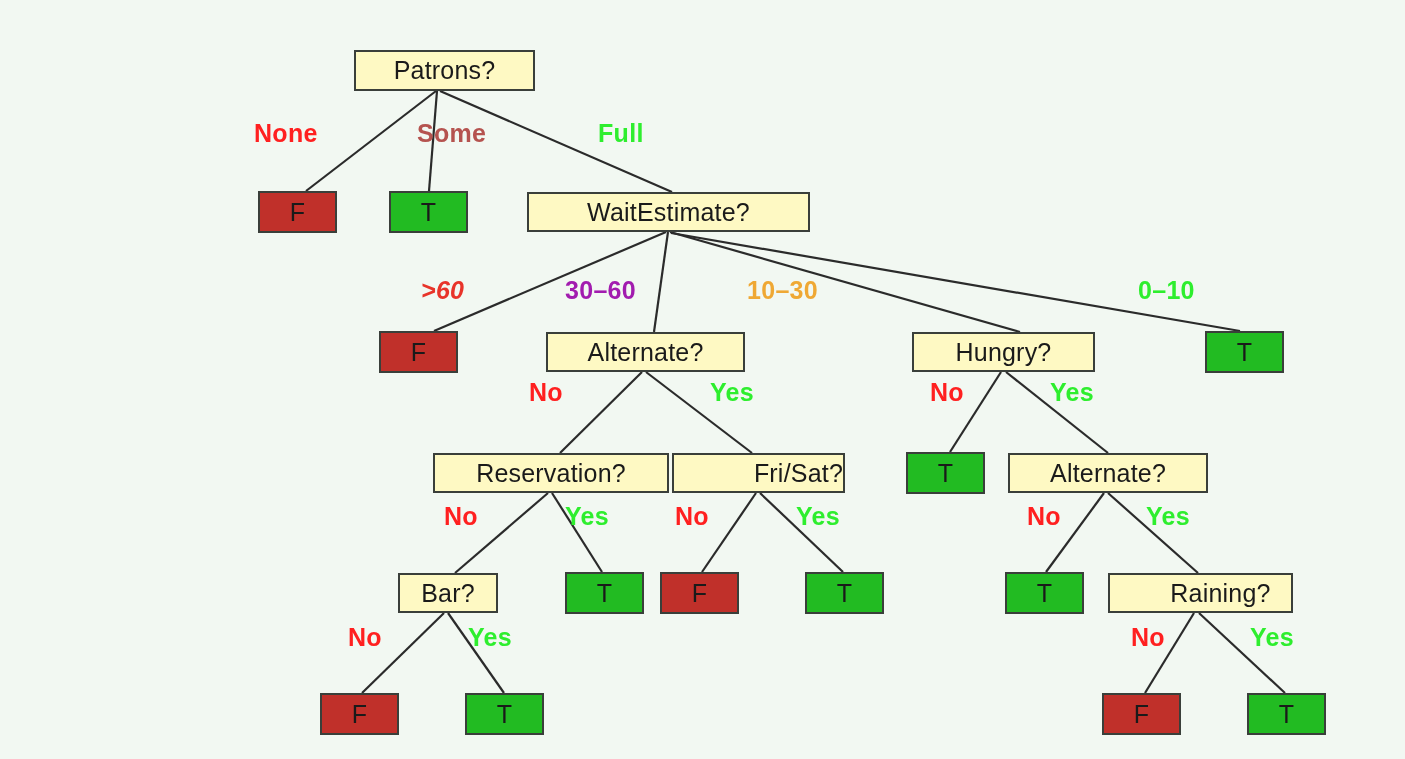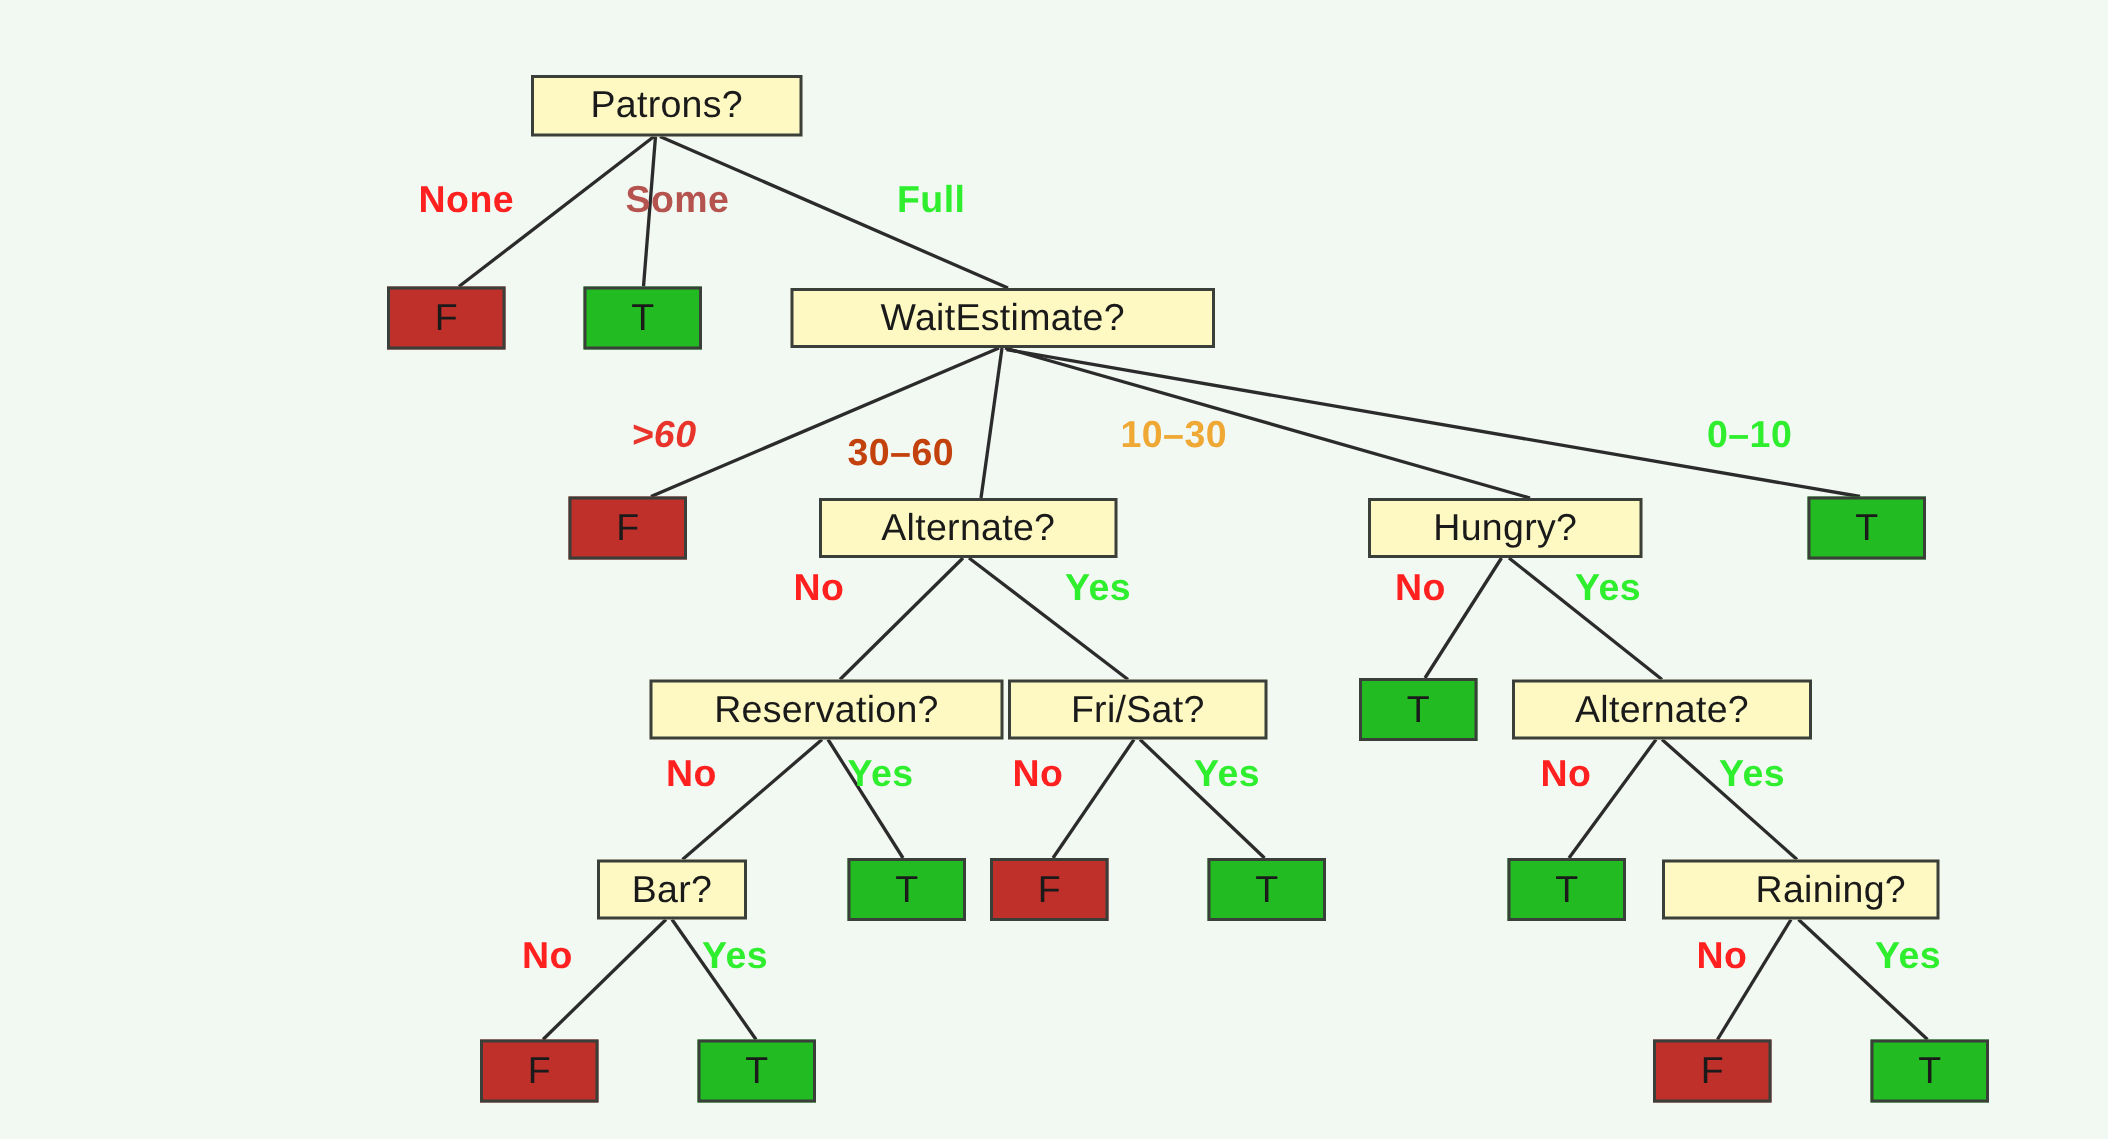--- a/index.html
+++ b/index.html
@@ -100,21 +100,21 @@
       </div>
       <div class="node internal" style="left: 912px; top: 332px; width: 183px; height: 40px;">
         <span>Hungry?</span>
       </div>
       <div class="node leaf leaf-true" style="left: 1205px; top: 331px; width: 79px; height: 42px;">
         <span>T</span>
       </div>
       <div class="node internal" style="left: 433px; top: 453px; width: 236px; height: 40px;">
         <span>Reservation?</span>
       </div>
-      <div class="node internal" style="left: 672px; top: 453px; width: 173px; height: 40px;">
+      <div class="node internal" style="left: 672px; top: 453px; width: 173px; height: 40px; justify-content: flex-end;">
         <span>Fri/Sat?</span>
       </div>
       <div class="node leaf leaf-true" style="left: 906px; top: 452px; width: 79px; height: 42px;">
         <span>T</span>
       </div>
       <div class="node internal" style="left: 1008px; top: 453px; width: 200px; height: 40px;">
         <span>Alternate?</span>
       </div>
       <div class="node internal" style="left: 398px; top: 573px; width: 100px; height: 40px;">
         <span>Bar?</span>
@@ -141,25 +141,25 @@
         <span>T</span>
       </div>
       <div class="node leaf leaf-false" style="left: 1102px; top: 693px; width: 79px; height: 42px;">
         <span>F</span>
       </div>
       <div class="node leaf leaf-true" style="left: 1247px; top: 693px; width: 79px; height: 42px;">
         <span>T</span>
       </div>
     </div>
   <div id="labels-layer">
-      <div class="edge-label" style="left: 279px; top: 121px; color: rgb(255, 32, 32);">None</div>
+      <div class="edge-label" style="left: 254px; top: 121px; color: rgb(255, 32, 32);">None</div>
       <div class="edge-label" style="left: 417px; top: 121px; color: rgb(181, 83, 79);">Some</div>
       <div class="edge-label" style="left: 570px; top: 121px; color: rgb(46, 238, 46); margin-left: 28px;">Full</div>
       <div class="edge-label" style="left: 421px; top: 278px; color: rgb(232, 52, 42); font-style: italic;">&gt;60</div>
-      <div class="edge-label" style="left: 565px; top: 290px; color: #c2410c;">30–60</div>
+      <div class="edge-label" style="left: 565px; top: 278px; color: #a21caf;">30–60</div>
       <div class="edge-label" style="left: 747px; top: 278px; color: rgb(239, 168, 52);">10–30</div>
       <div class="edge-label" style="left: 1138px; top: 278px; color: rgb(46, 238, 46);">0–10</div>
       <div class="edge-label" style="left: 529px; top: 380px; color: rgb(255, 32, 32);">No</div>
       <div class="edge-label" style="left: 710px; top: 380px; color: rgb(46, 238, 46);">Yes</div>
       <div class="edge-label" style="left: 930px; top: 380px; color: rgb(255, 32, 32);">No</div>
       <div class="edge-label" style="left: 1050px; top: 380px; color: rgb(46, 238, 46);">Yes</div>
       <div class="edge-label" style="left: 444px; top: 504px; color: rgb(255, 32, 32);">No</div>
       <div class="edge-label" style="left: 565px; top: 504px; color: rgb(46, 238, 46);">Yes</div>
       <div class="edge-label" style="left: 675px; top: 504px; color: rgb(255, 32, 32);">No</div>
       <div class="edge-label" style="left: 796px; top: 504px; color: rgb(46, 238, 46);">Yes</div>

